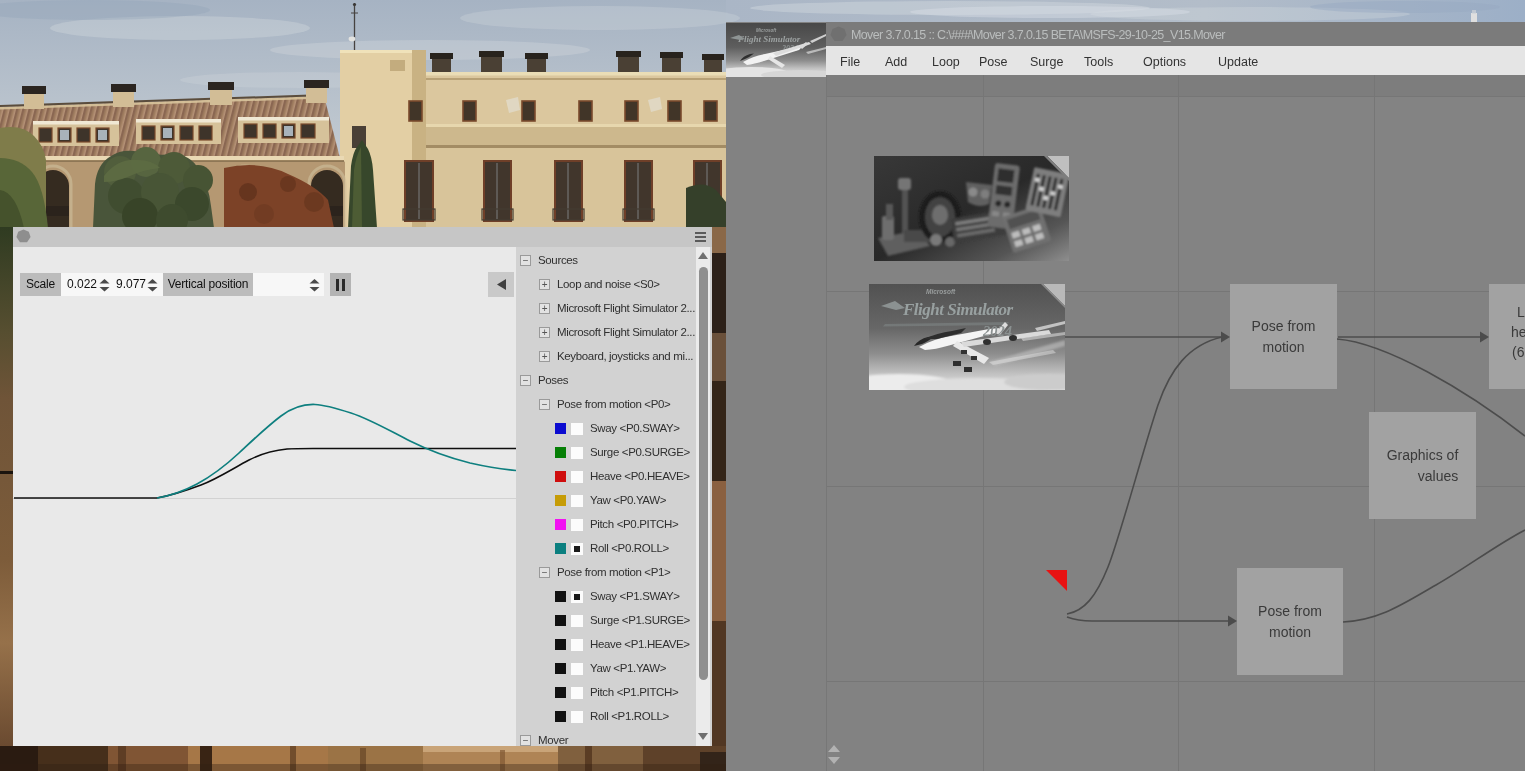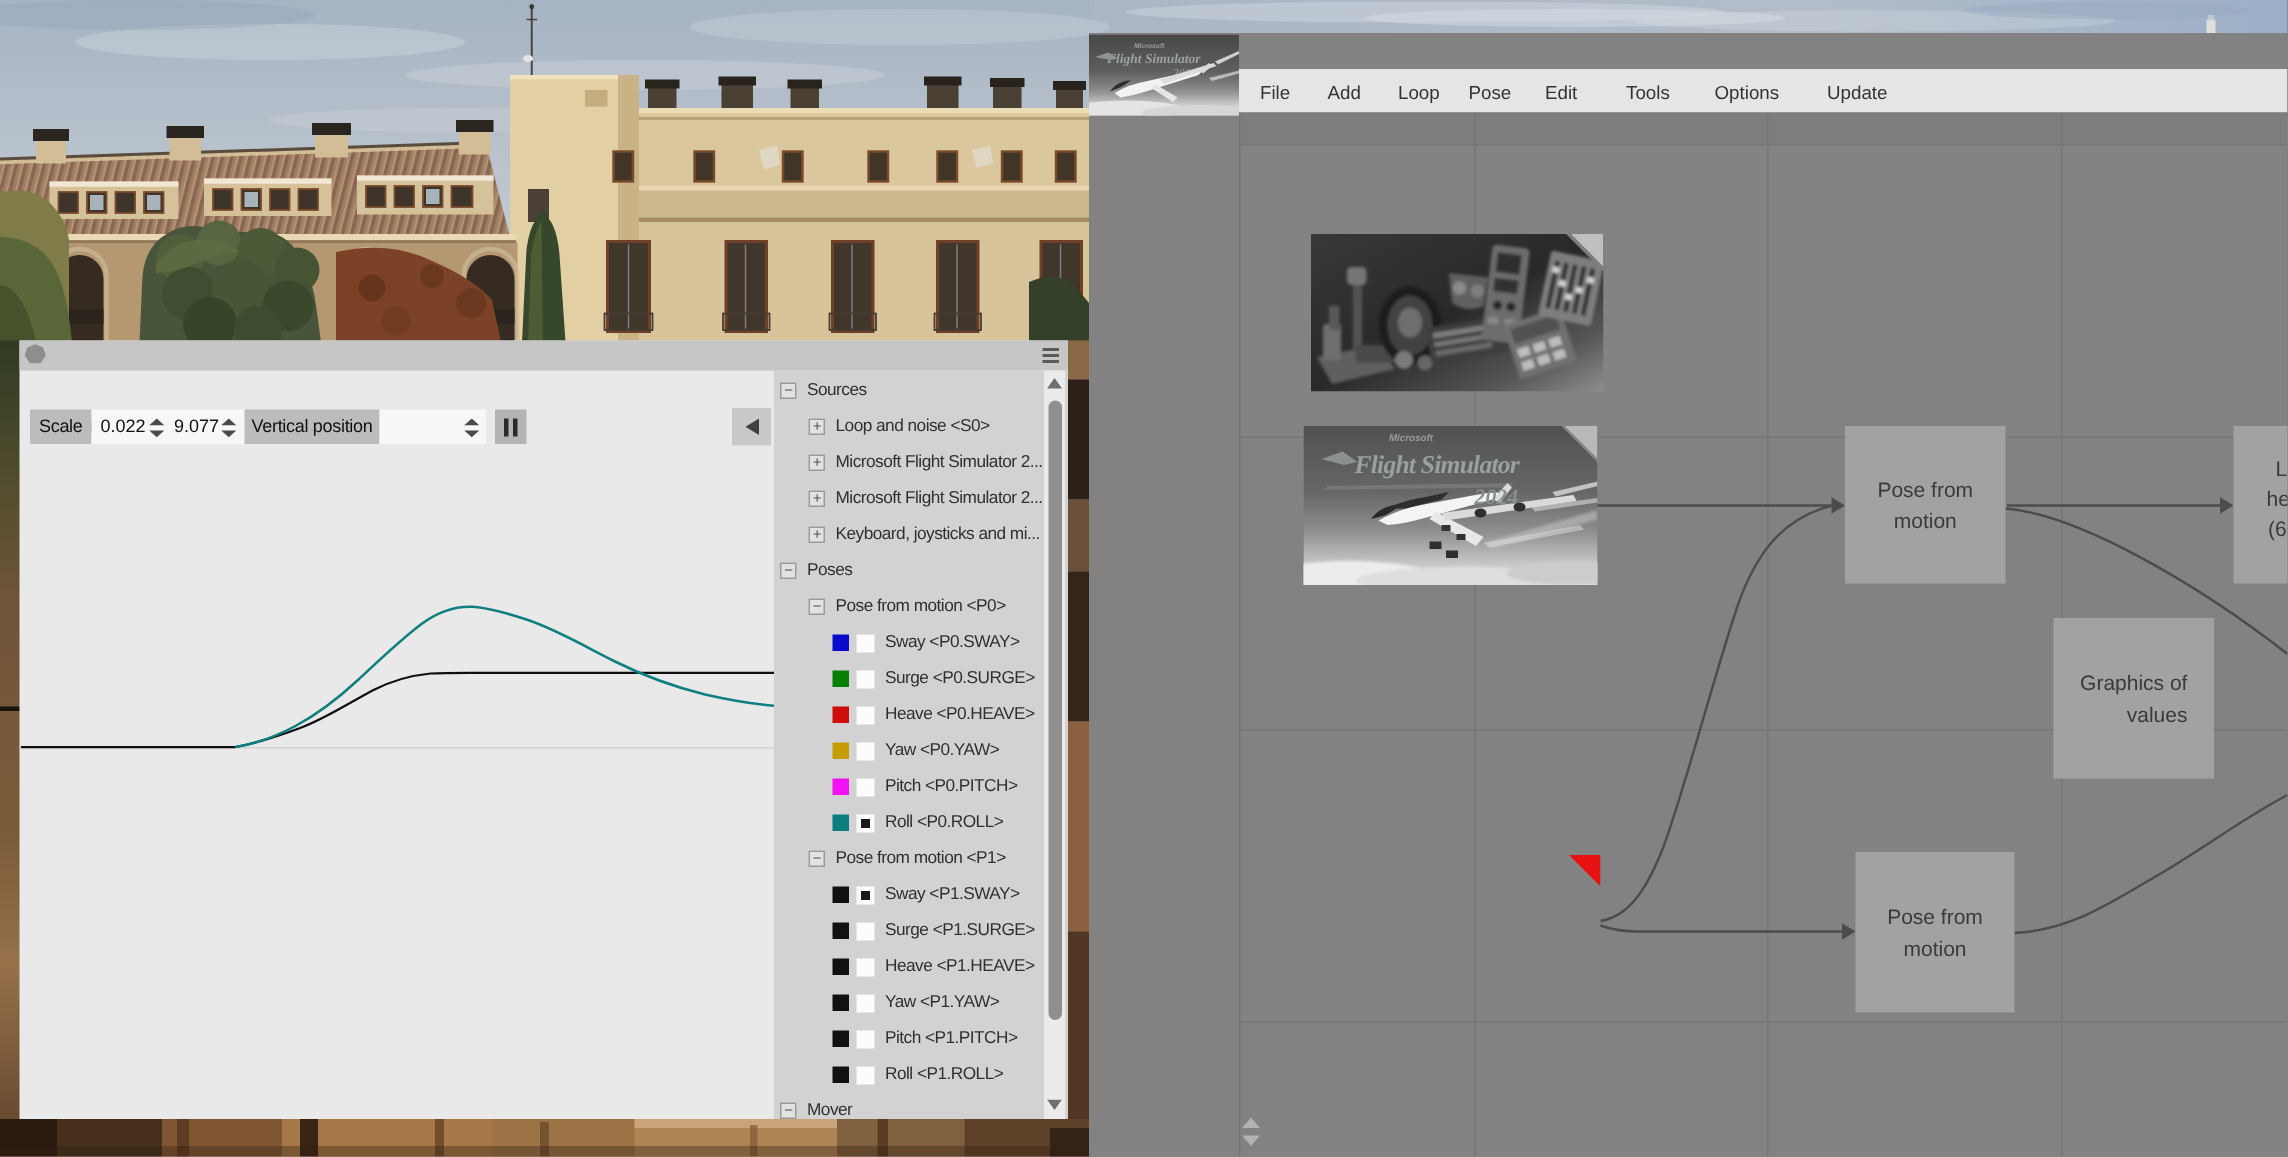--- a/index.html
+++ b/index.html
@@ -296,26 +296,32 @@
     <text x="56" y="28" font-size="8" font-weight="bold" font-style="italic" fill="#8e9393" font-family="Liberation Serif">2024</text>
     <path d="M4,15 l9,-3 l6,4 l-5,1 z" fill="#8e9494"></path>
     <path d="M14,38 q3,-5 10,-7 l4,-0.5 q-5,4 -9,5.5 z" fill="#2e2e2e"></path>
     <path d="M17,39 q10,-6 22,-8 l27,-6 q7,-1 10,-1 l-3,3 l-35,11 q-10,3 -17,4 z" fill="#f2f2f2"></path>
     <path d="M44,33 l15,9 l-3,3 l-14,-9 z" fill="#e6e6e6"></path>
     <path d="M47,30 l36,-11 l2,2 l-35,12 z" fill="#dcdcdc"></path>
     <path d="M74,24 l6,-5 l2,2 l-6,5 z" fill="#dadada"></path>
     <polygon points="84,18 100,11 100,13 86,20" fill="#e4e4e4" opacity="0.85"></polygon>
     <polygon points="80,29 100,24 100,26 82,31" fill="#dcdcdc" opacity="0.7"></polygon>
   </svg>
+  <div id="mv-title">
+    <svg class="abs" style="left:4px;top:4px" width="17" height="17" viewBox="0 0 17 17">
+        <polygon points="8.5,0.5 14.5,3 16.5,9 12.5,15 4.5,15 0.5,9 2.5,3" fill="#707070"></polygon>
+      </svg>
+    <span class="t">Mover 3.7.0.15 :: C:\###\Mover 3.7.0.15 BETA\MSFS-29-10-25_V15.Mover</span>
+  </div>
   <div id="mv-menu">
     <span style="left:14px">File</span>
     <span style="left:59px">Add</span>
     <span style="left:106px">Loop</span>
     <span style="left:153px">Pose</span>
-    <span style="left:204px">Edit</span>
+    <span style="left:204px">Surge</span>
     <span style="left:258px">Tools</span>
     <span style="left:317px">Options</span>
     <span style="left:392px">Update</span>
   </div>
   <div id="mv-canvas">
     <svg class="abs" style="left:0;top:0" width="699" height="696" viewBox="0 0 699 696">
       <rect x="0" y="0" width="699" height="21.5" fill="#7d7d7d"></rect>
       <rect x="0" y="21.5" width="699" height="195" fill="#838383"></rect>
       <g stroke="#767676" stroke-width="1">
         <line x1="157.5" y1="0" x2="157.5" y2="696"></line>

